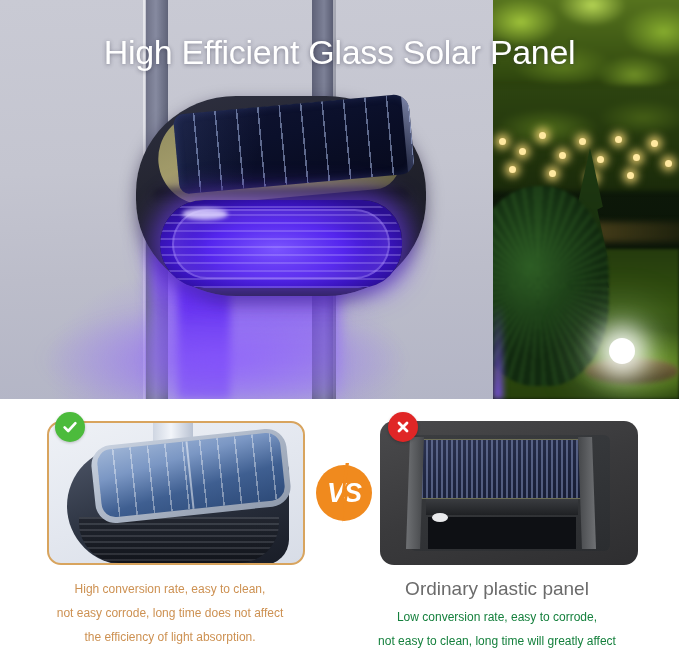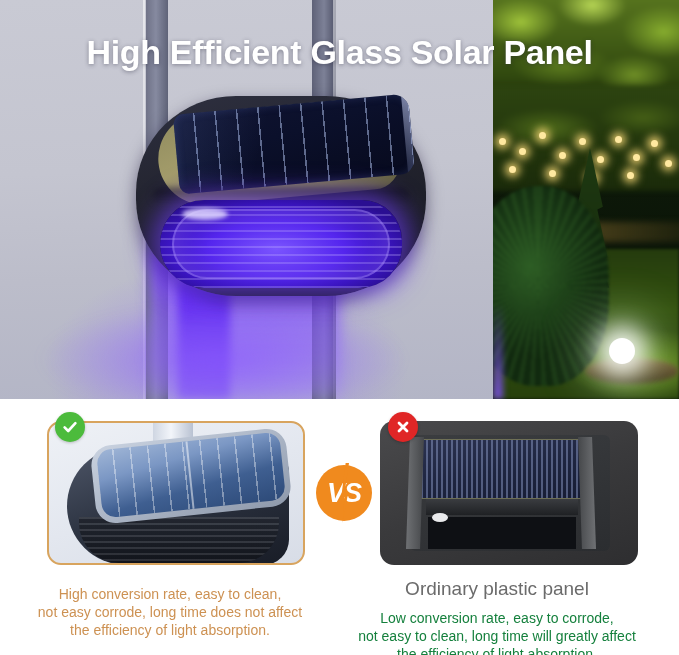--- a/index.html
+++ b/index.html
@@ -309,21 +309,21 @@
   }
 
   
   .hero-title {
     position: absolute;
     left: 0; top: 32px;
     width: 679px;
     text-align: center;
     color: #ffffff;
     font-size: 34px;
-    font-weight: bold;
+    font-weight: normal;
     letter-spacing: -0.3px;
     line-height: 40px;
     text-shadow: 0 1px 4px rgba(40,40,60,0.45);
     white-space: nowrap;
   }
 
   
   .compare {
     position: relative;
     width: 679px;
@@ -525,23 +525,23 @@
   .caption-title {
     font-size: 19px;
     line-height: 24px;
     margin: 0 0 4px 0;
     font-weight: normal;
   }
   .caption-left .caption-title  { color: #c8873f; }
   .caption-right .caption-title { color: #6b6b6b; }
 
   .caption-desc {
-    font-size: 14px;
-    line-height: 18px;
-    margin: 8px;
+    font-size: 12px;
+    line-height: 24px;
+    margin: 0;
     white-space: pre-line;
   }
   .caption-left .caption-desc  { color: #cd9152; }
   .caption-right .caption-desc { color: #15803d; }
 </style>
 </head>
 <body>
 
 <div class="page">
 

